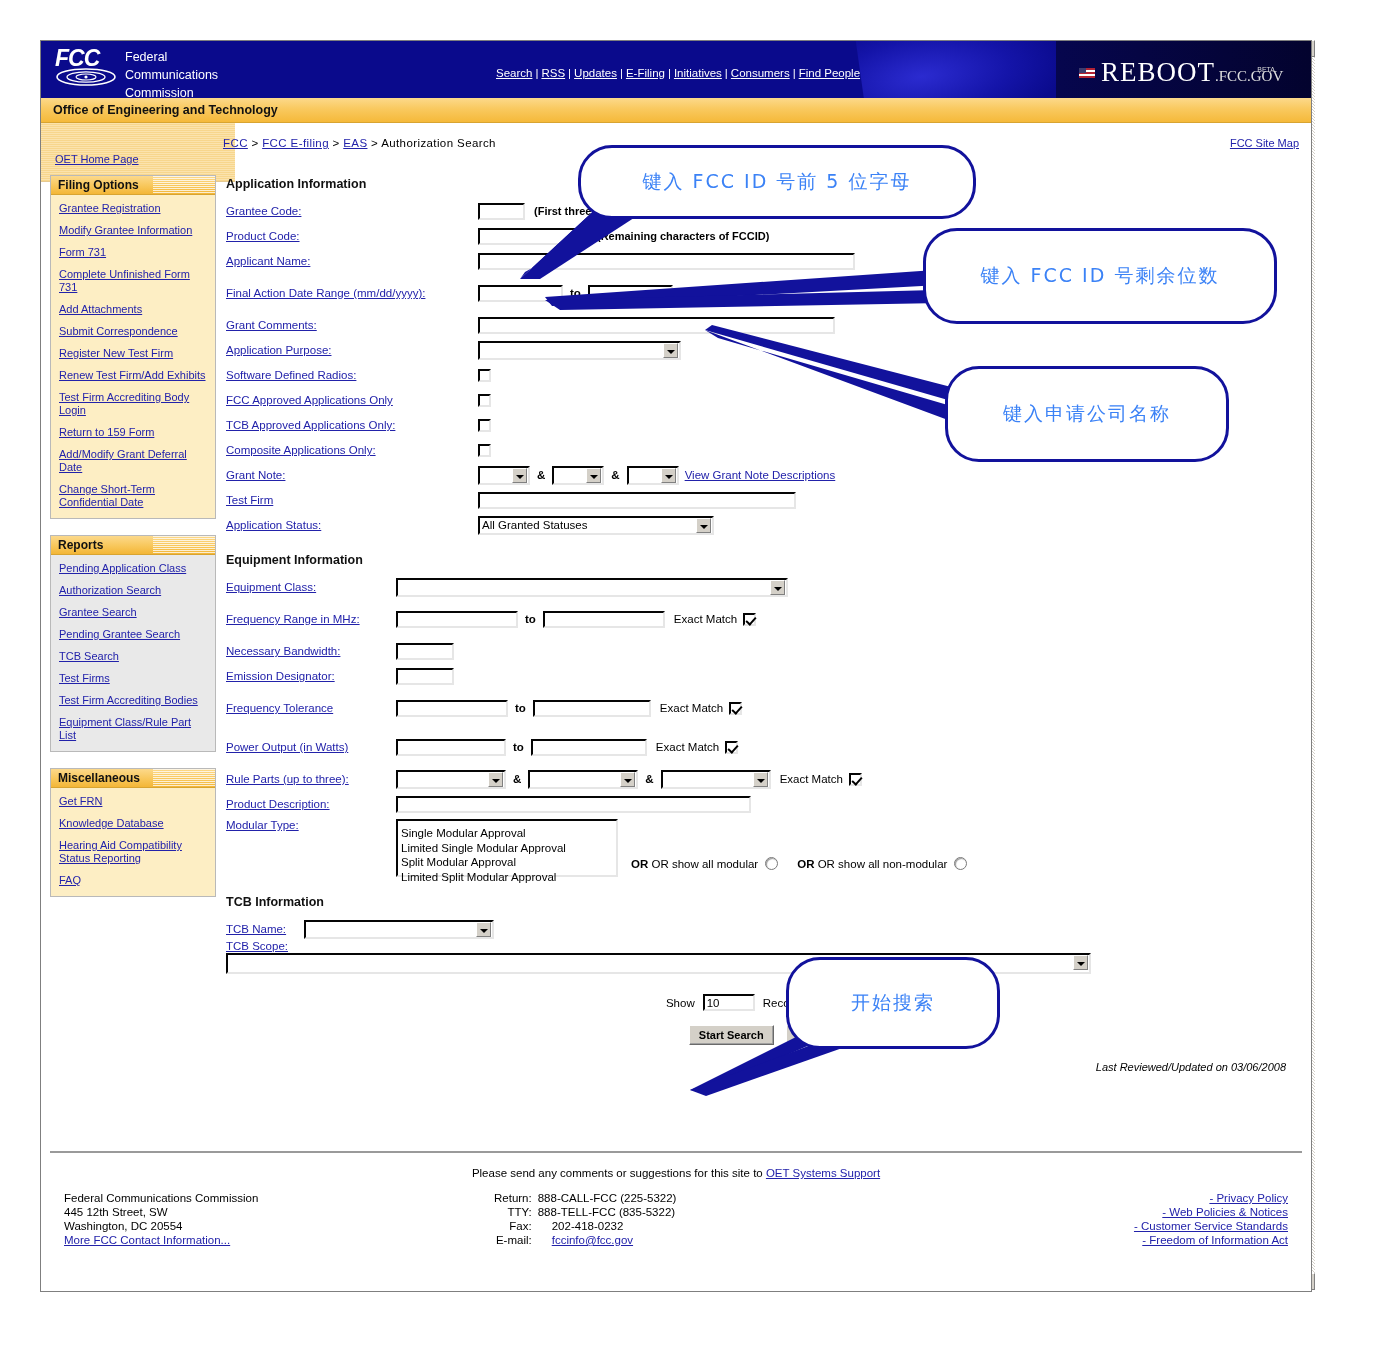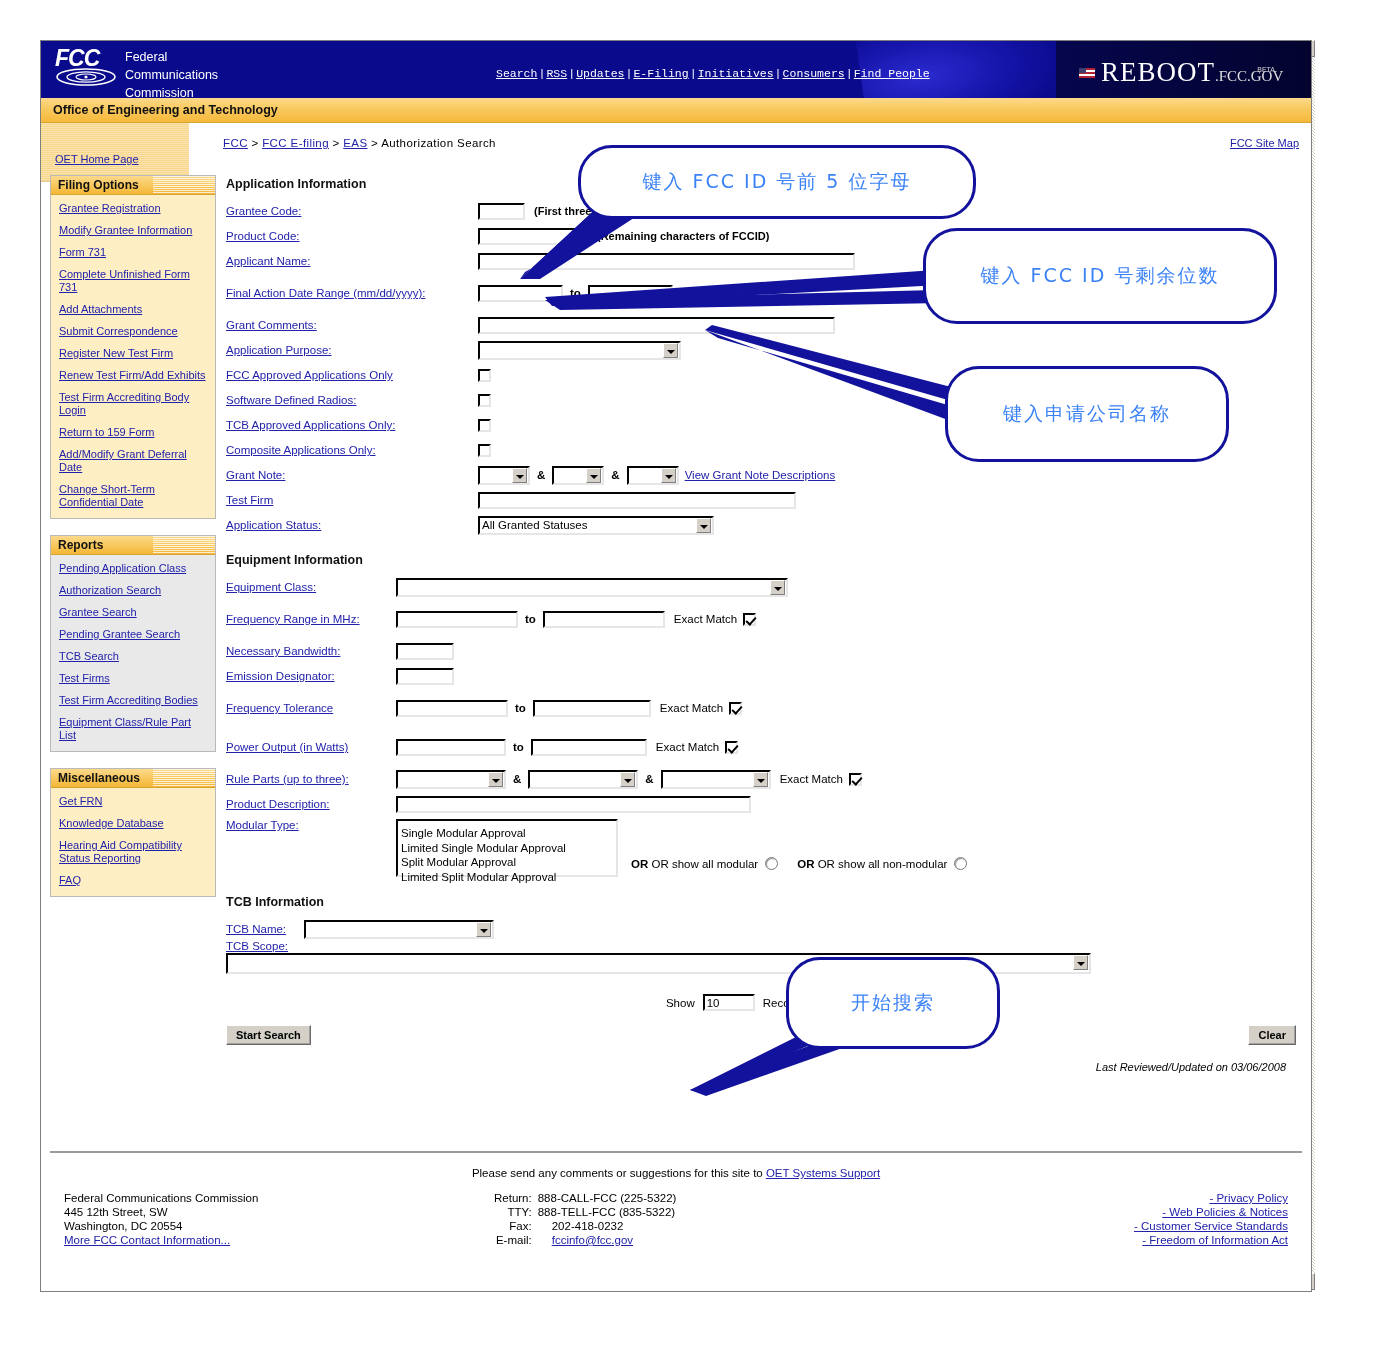--- a/index.html
+++ b/index.html
@@ -21,38 +21,38 @@
 
   
   .banner{position:relative;height:57px;background:#0a0a8c;overflow:hidden;}
   .banner .sheen{position:absolute;right:250px;top:-30px;width:200px;height:120px;background:radial-gradient(ellipse at 30% 50%, #2b2bd0 0%, #1414a8 45%, #0a0a8c 75%);transform:rotate(-8deg);}
   .banner .darkright{position:absolute;right:0;top:0;width:255px;height:57px;background:linear-gradient(90deg,#06064e 0%,#03032e 100%);}
   .logo{position:absolute;left:14px;top:7px;display:flex;align-items:flex-start;}
   .logo .fcc{font-family:"Liberation Sans", sans-serif;font-weight:bold;font-style:italic;font-size:23px;color:#fff;letter-spacing:-1px;line-height:20px;}
   .logo .waves{display:block;margin-top:0px;width:62px;height:18px;}
   .logo .lname{margin-left:8px;color:#fff;font-size:12.5px;line-height:18px;font-family:"Liberation Sans", sans-serif;}
   .topnav{position:absolute;left:455px;top:26px;color:#fff;font-size:11.5px;white-space:nowrap;}
-  .topnav a{color:#ffffff;text-decoration:underline;font-family:Liberation Mono, monospace;}
+  .topnav a{color:#ffffff;text-decoration:underline;}
   .topnav span.sep{color:#ffffff;margin:0 3px;}
   .reboot{position:absolute;right:10px;top:16px;display:flex;align-items:baseline;color:#fff;}
   .reboot .flag{width:16px;height:10px;margin-right:6px;align-self:center;
      background:linear-gradient(#b22234 0 20%,#fff 20% 40%,#b22234 40% 60%,#fff 60% 80%,#b22234 80% 100%);position:relative;}
   .reboot .flag:after{content:"";position:absolute;left:0;top:0;width:7px;height:5px;background:#3c3b6e;}
   .reboot .big{font-family:"Liberation Serif", serif;font-size:27px;letter-spacing:1px;}
   .reboot .small{font-family:"Liberation Serif", serif;font-size:15px;letter-spacing:0px;color:#e0e0e0;}
   .reboot .beta{font-family:"Liberation Sans", sans-serif;font-size:7px;color:#d8d8d8;position:relative;top:-9px;left:-26px;}
 
   
   .officebar{height:24px;background:linear-gradient(180deg,#fcd98b 0%,#f9c95f 45%,#f5b93a 100%);
              border-bottom:1px solid #d8a431;display:flex;align-items:center;}
   .officebar .txt{font-weight:bold;font-size:12.5px;color:#111;padding-left:12px;}
 
   
   .crumbrow{position:relative;height:42px;background:#fff;}
-  .crumbbox{position:absolute;left:0;top:0;width:148px;height:58px;
+  .crumbbox{position:absolute;left:0;top:0;width:194px;height:58px;
             background:repeating-linear-gradient(180deg,#fbe3ad 0px,#fbe3ad 1px,#f7d68d 1px,#f7d68d 2px);
             border-bottom:1px solid #e6c98f;}
   .crumbbox a{position:absolute;left:14px;top:30px;font-size:11px;color:#2222aa;text-decoration:underline;}
   .crumbs{position:absolute;left:182px;top:14px;font-size:11.5px;color:#000;letter-spacing:.4px;}
   .crumbs a{color:#2222aa;text-decoration:underline;}
   .sitemap{position:absolute;right:12px;top:14px;font-size:11px;}
   .sitemap a{color:#2222aa;text-decoration:underline;}
 
   
   .bodywrap{position:relative;}
@@ -268,26 +268,26 @@
 
         <div class="frow">
           <div class="flab"><span class="u">Application Purpose:</span></div>
           <div class="selbox" style="width:203px">
             <span></span>
             <i class="arw"></i>
           </div>
         </div>
 
         <div class="frow">
+          <div class="flab"><span class="u">Software Defined Radios:</span></div>
+          <span class="cbx"></span>
+        </div>
+
+        <div class="frow">
           <div class="flab"><span class="u">FCC Approved Applications Only</span></div>
-          <span class="cbx"></span>
-        </div>
-
-        <div class="frow">
-          <div class="flab"><span class="u">Software Defined Radios:</span></div>
           <span class="cbx"></span>
         </div>
 
         <div class="frow">
           <div class="flab"><span class="u">TCB Approved Applications Only:</span></div>
           <span class="cbx"></span>
         </div>
 
         <div class="frow">
           <div class="flab"><span class="u">Composite Applications Only:</span></div>
@@ -439,21 +439,21 @@
             <i class="arw"></i>
           </div>
         </div>
 
         <div style="display:flex;align-items:center;justify-content:center;margin-top:20px;font-size:11.5px;gap:8px;">
           <span>Show</span>
           <input class="txt" style="width: 52px; text-align: left;" value="10">
           <span>Records at a Time</span>
         </div>
 
-        <div style="display:flex;justify-content:space-between;gap:12px;margin-top:14px;">
+        <div style="display:flex;justify-content:center;gap:12px;margin-top:14px;">
           <button class="btn3d">Start Search</button>
           <button class="btn3d">Clear</button>
         </div>
 
         <div style="position:relative;height:26px;margin-top:16px;">
           <span class="lastrev">Last Reviewed/Updated on 03/06/2008</span>
         </div>
       </div>
     </div>
 

